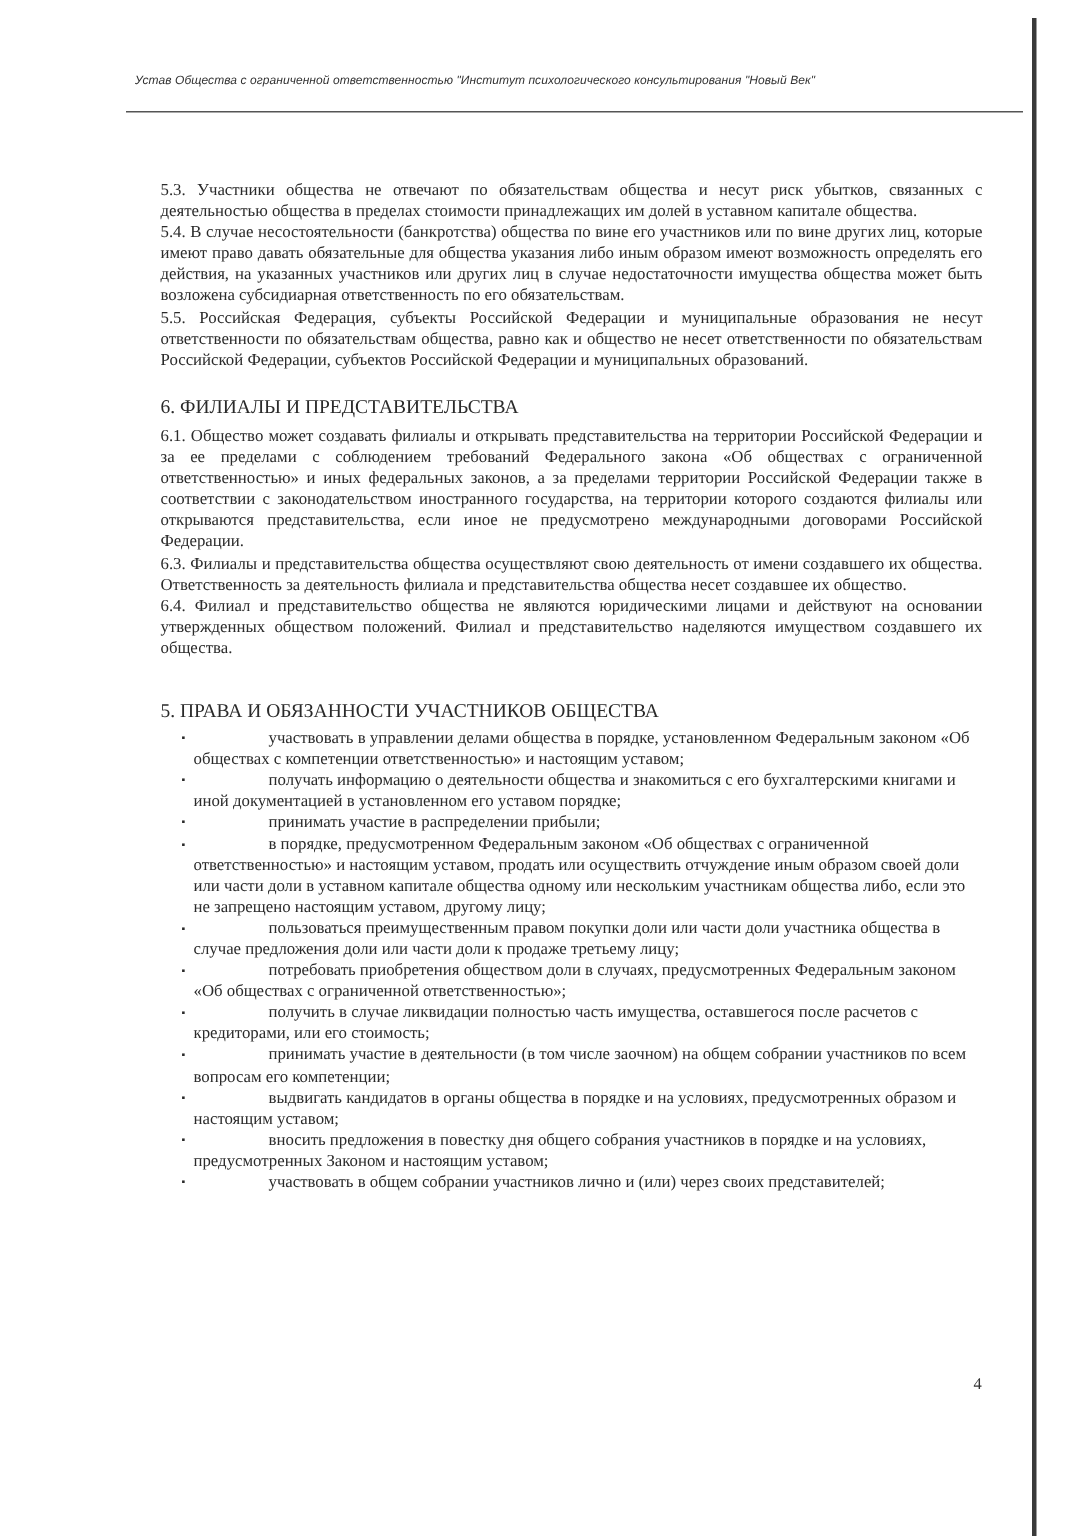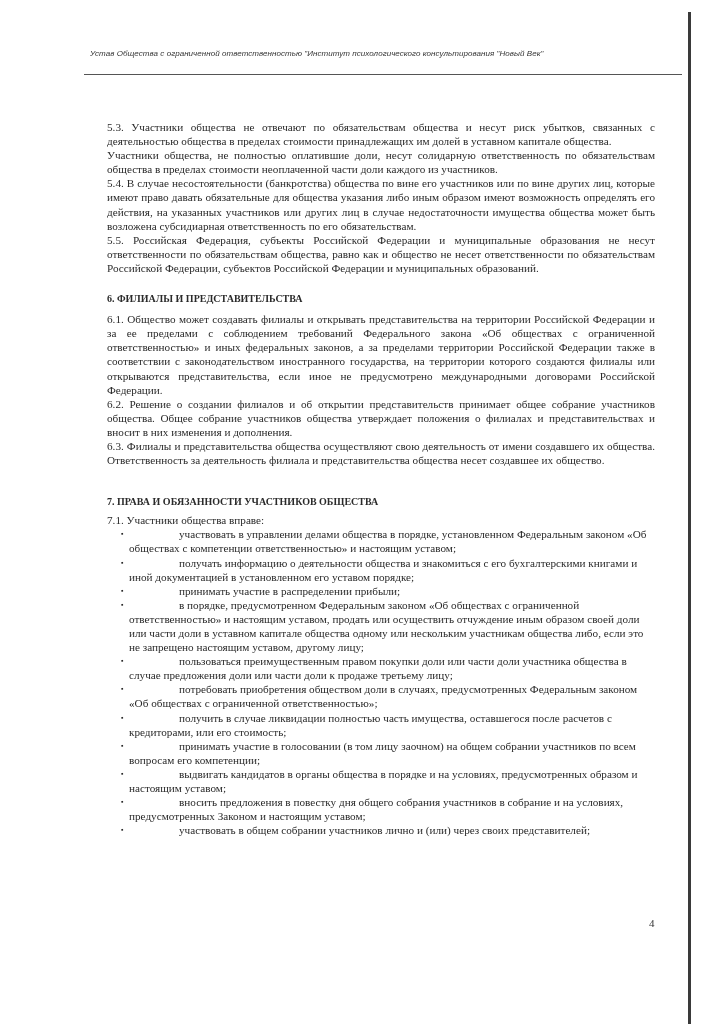--- a/index.html
+++ b/index.html
@@ -22,21 +22,21 @@
     .header-rule {
       position: absolute; left: 84px; top: 74px; width: 598px; height: 1px;
       background: #555;
     }
     .content {
       position: absolute; left: 107px; top: 84px; width: 548px;
       font-size: 11.2px; line-height: 14.1px; margin-top: 36px;
     }
     .p { text-align: justify; margin: 0; }
     .h {
-      font-weight: bold; font-size: 10px; margin: 0;
+      font-weight: normal; font-size: 13px; margin: 0;
     }
     .gap1 { height: 17px; }
     .gap2 { height: 28px; }
     .bullets { margin: 0; padding: 0; list-style: none; }
     .bullets li {
       position: relative; padding-left: 22px; margin: 0;
     }
     .bullets li .dot {
       position: absolute; left: 14px; top: 0; font-size: 7px; line-height: 14px;
     }
@@ -48,35 +48,33 @@
 </head>
 <body>
 
 <div class="edge-line"></div>
 
 <div class="header">Устав Общества с ограниченной ответственностью "Институт психологического консультирования "Новый Век"</div>
 <div class="header-rule"></div>
 
 <div class="content">
   <p class="p">5.3. Участники общества не отвечают по обязательствам общества и несут риск убытков, связанных с деятельностью общества в пределах стоимости принадлежащих им долей в уставном капитале общества.</p>
-  <p class="p">Участники общества, не полностью оплатившие доли, несут солидарную ответственность по обязательствам общества в пределах стоимости неоплаченной части доли каждого из участников.</p>
   <p class="p">5.4. В случае несостоятельности (банкротства) общества по вине его участников или по вине других лиц, которые имеют право давать обязательные для общества указания либо иным образом имеют возможность определять его действия, на указанных участников или других лиц в случае недостаточности имущества общества может быть возложена субсидиарная ответственность по его обязательствам.</p>
   <p class="p">5.5. Российская Федерация, субъекты Российской Федерации и муниципальные образования не несут ответственности по обязательствам общества, равно как и общество не несет ответственности по обязательствам Российской Федерации, субъектов Российской Федерации и муниципальных образований.</p>
 
   <div class="gap1"></div>
   <p class="h">6. ФИЛИАЛЫ И ПРЕДСТАВИТЕЛЬСТВА</p>
   <div style="height:6px"></div>
   <p class="p">6.1. Общество может создавать филиалы и открывать представительства на территории Российской Федерации и за ее пределами с соблюдением требований Федерального закона «Об обществах с ограниченной ответственностью» и иных федеральных законов, а за пределами территории Российской Федерации также в соответствии с законодательством иностранного государства, на территории которого создаются филиалы или открываются представительства, если иное не предусмотрено международными договорами Российской Федерации.</p>
-  <p class="p">6.2. Решение о создании филиалов и об открытии представительств принимает общее собрание участников общества. Общее собрание участников общества утверждает положения о филиалах и представительствах и вносит в них изменения и дополнения.</p>
   <p class="p">6.3. Филиалы и представительства общества осуществляют свою деятельность от имени создавшего их общества. Ответственность за деятельность филиала и представительства общества несет создавшее их общество.</p>
+  <p class="p">6.4. Филиал и представительство общества не являются юридическими лицами и действуют на основании утвержденных обществом положений. Филиал и представительство наделяются имуществом создавшего их общества.</p>
 
   <div class="gap2"></div>
-  <p class="h">7. ПРАВА И ОБЯЗАННОСТИ УЧАСТНИКОВ ОБЩЕСТВА</p>
+  <p class="h">5. ПРАВА И ОБЯЗАННОСТИ УЧАСТНИКОВ ОБЩЕСТВА</p>
   <div style="height:4px"></div>
-  <p class="p">7.1. Участники общества вправе:</p>
 
   <ul class="bullets">
     <li>
         <span class="dot">▪</span>
         <span class="txt">участвовать в управлении делами общества в порядке, установленном Федеральным законом «Об обществах с компетенции ответственностью» и настоящим уставом;</span>
       </li>
     <li>
         <span class="dot">▪</span>
         <span class="txt">получать информацию о деятельности общества и знакомиться с его бухгалтерскими книгами и иной документацией в установленном его уставом порядке;</span>
       </li>
@@ -95,29 +93,29 @@
     <li>
         <span class="dot">▪</span>
         <span class="txt">потребовать приобретения обществом доли в случаях, предусмотренных Федеральным законом «Об обществах с ограниченной ответственностью»;</span>
       </li>
     <li>
         <span class="dot">▪</span>
         <span class="txt">получить в случае ликвидации полностью часть имущества, оставшегося после расчетов с кредиторами, или его стоимость;</span>
       </li>
     <li>
         <span class="dot">▪</span>
-        <span class="txt">принимать участие в голосовании (в том лицу заочном) на общем собрании участников по всем вопросам его компетенции;</span>
+        <span class="txt">принимать участие в деятельности (в том числе заочном) на общем собрании участников по всем вопросам его компетенции;</span>
       </li>
     <li>
         <span class="dot">▪</span>
         <span class="txt">выдвигать кандидатов в органы общества в порядке и на условиях, предусмотренных образом и настоящим уставом;</span>
       </li>
     <li>
         <span class="dot">▪</span>
-        <span class="txt">вносить предложения в повестку дня общего собрания участников в собрание и на условиях, предусмотренных Законом и настоящим уставом;</span>
+        <span class="txt">вносить предложения в повестку дня общего собрания участников в порядке и на условиях, предусмотренных Законом и настоящим уставом;</span>
       </li>
     <li>
         <span class="dot">▪</span>
         <span class="txt">участвовать в общем собрании участников лично и (или) через своих представителей;</span>
       </li>
   </ul>
 </div>
 
 <div class="page-num">4</div>
 

